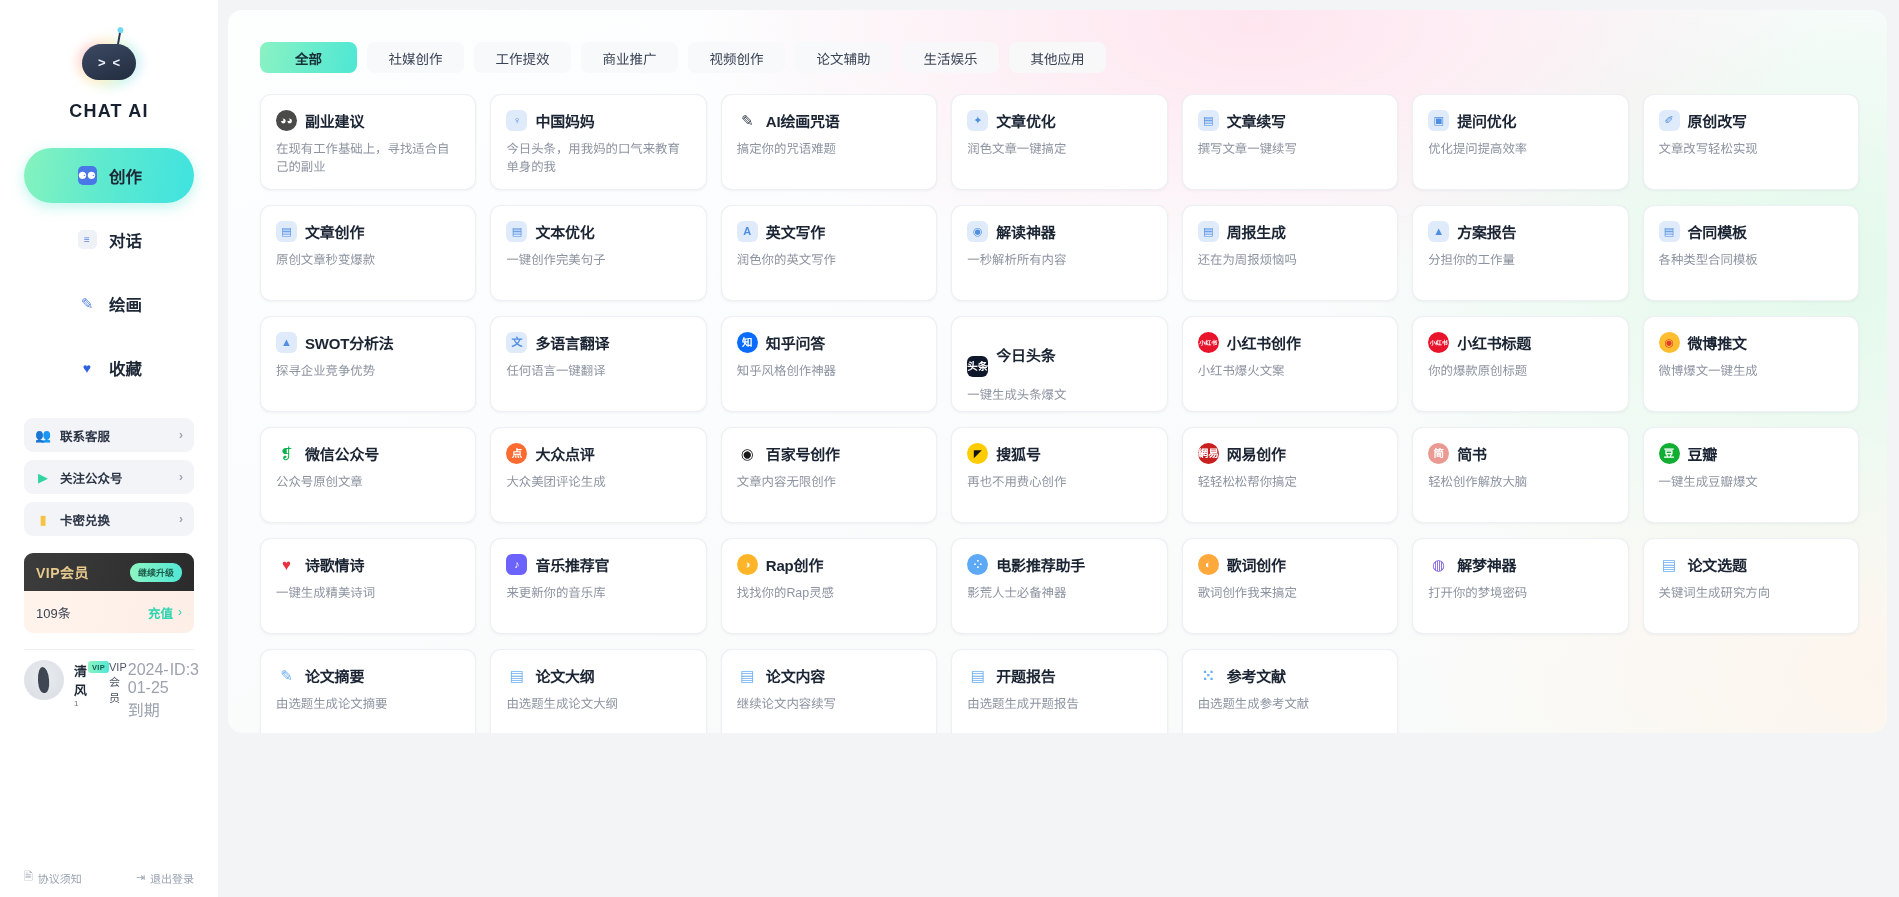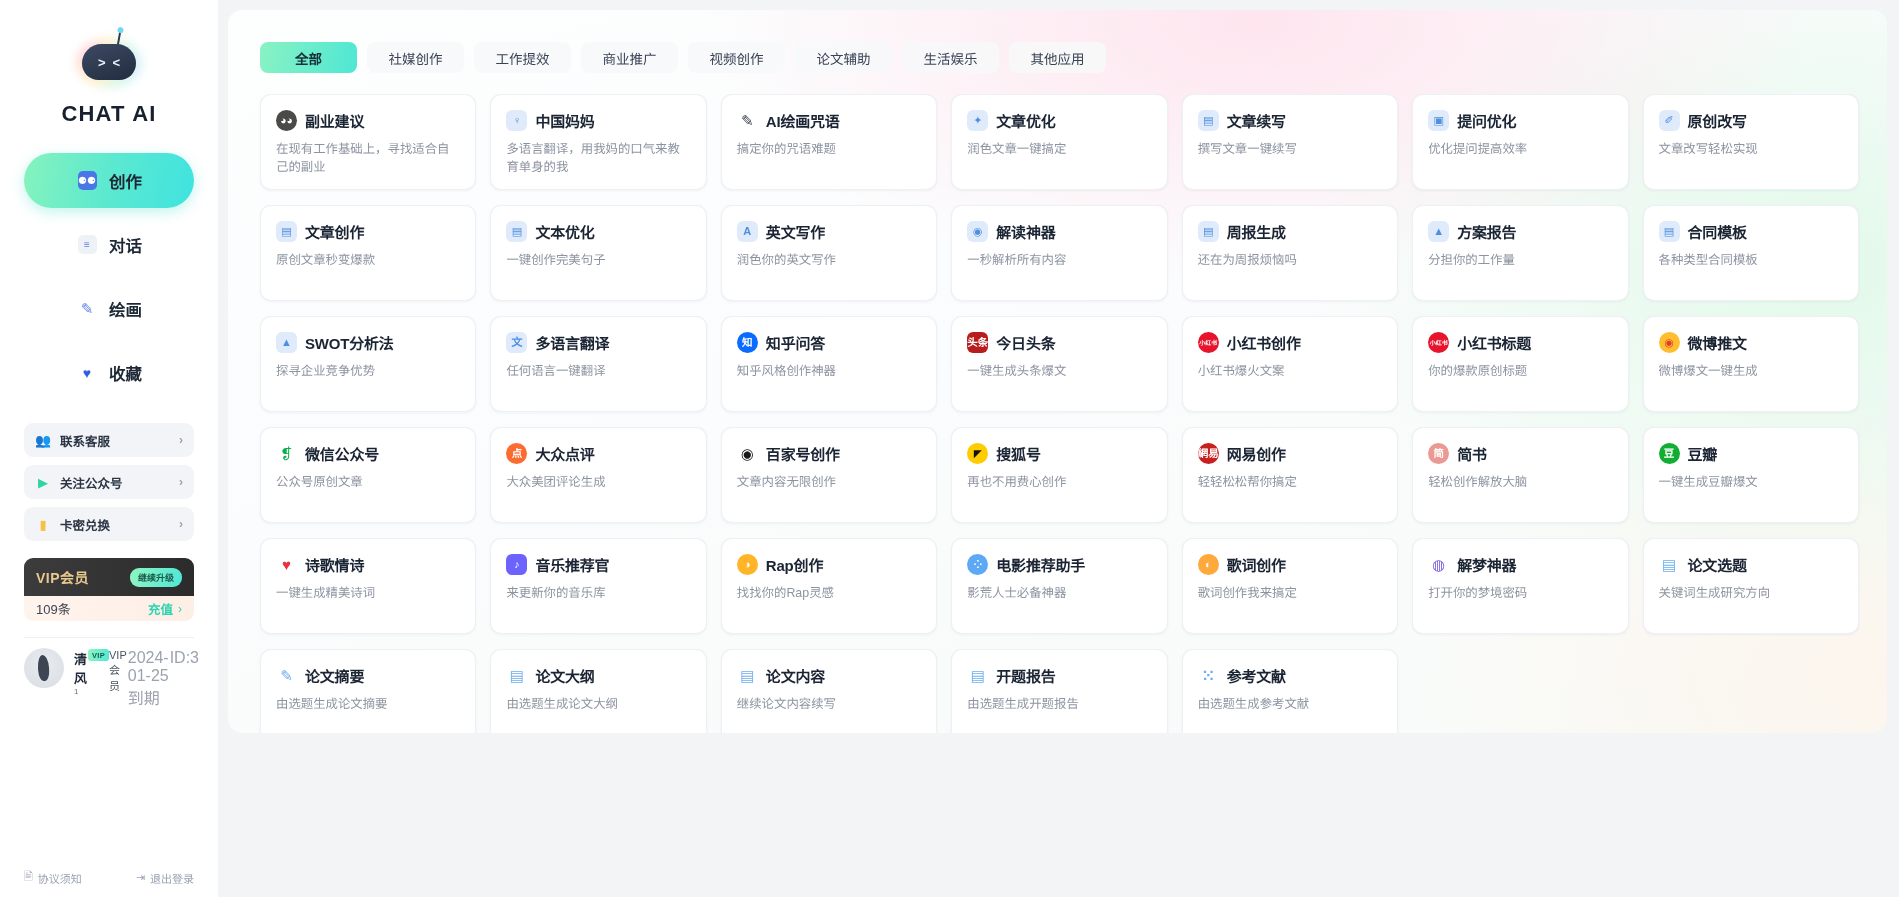--- a/index.html
+++ b/index.html
@@ -63,21 +63,21 @@
     width: 54px; height: 36px;
     border-radius: 26px 26px 22px 22px;
     background: linear-gradient(160deg,#3c4a63,#222c3f);
     display: flex; align-items: center; justify-content: center;
     gap: 7px;
     margin-top: 6px;
     z-index: 2;
   }
   .bot-eye { color: #eef3ff; font-size: 13px; font-weight: 700; line-height: 1; }
   .brand-name {
-    font-size: 22px;
+    font-size: 18px;
     font-weight: 700;
     letter-spacing: 1.2px;
     color: #16202e;
     margin-top: 9px;
   }
 
   .nav { margin-top: 26px; display: flex; flex-direction: column; }
   .nav-item {
     height: 55px;
     border-radius: 28px;
@@ -137,21 +137,21 @@
   .vip-badge {
     margin-left: auto;
     background: linear-gradient(100deg,#8ff5c2,#4fe7d6);
     color: #1d5b4a;
     font-size: 9px;
     font-weight: 700;
     border-radius: 9px;
     padding: 3px 8px;
   }
   .credit-row {
-    height: 25px;
+    height: 42px;
     background: linear-gradient(100deg,#fff4ec,#fdeee6);
     border-radius: 0 0 9px 9px;
     display: flex; align-items: center;
     padding: 0 12px;
     font-size: 13px;
     color: #3c4454;
     cursor: pointer;
   }
   .credit-row .topup { margin-left: auto; color: #2fd4b0; font-weight: 700; font-size: 12.5px; }
   .credit-row .topup-chev { color: #2fd4b0; margin-left: 5px; font-size: 12px; }
@@ -424,21 +424,21 @@
                 <span class="cico round" style="background: rgb(74, 74, 72); color: rgb(255, 255, 255);">◕◕</span>
                 <span class="card-title">副业建议</span>
               </div>
               <div class="card-desc">在现有工作基础上，寻找适合自己的副业</div>
             </div>
             <div class="card">
               <div class="card-head">
                 <span class="cico pale" style="background: rgb(223, 234, 251); color: rgb(79, 143, 224);">♀</span>
                 <span class="card-title">中国妈妈</span>
               </div>
-              <div class="card-desc">多语言翻译，用我妈的口气来教育单身的我</div>
+              <div class="card-desc">今日头条，用我妈的口气来教育单身的我</div>
             </div>
             <div class="card">
               <div class="card-head">
                 <span class="cico plain" style="color: rgb(58, 65, 80);">✎</span>
                 <span class="card-title">AI绘画咒语</span>
               </div>
               <div class="card-desc">搞定你的咒语难题</div>
             </div>
             <div class="card">
               <div class="card-head">
@@ -533,21 +533,21 @@
             </div>
             <div class="card">
               <div class="card-head">
                 <span class="cico round" style="background: rgb(10, 108, 255); color: rgb(255, 255, 255);">知</span>
                 <span class="card-title">知乎问答</span>
               </div>
               <div class="card-desc">知乎风格创作神器</div>
             </div>
             <div class="card">
               <div class="card-head">
-                <span class="cico" style="background: #b91c1c; color: rgb(255, 255, 255);">头条</span>
+                <span class="cico" style="background: #0f172a; color: rgb(255, 255, 255); margin-top: 24px;">头条</span>
                 <span class="card-title">今日头条</span>
               </div>
               <div class="card-desc">一键生成头条爆文</div>
             </div>
             <div class="card">
               <div class="card-head">
                 <span class="cico round" style="background: rgb(232, 20, 44); color: rgb(255, 255, 255); font-size: 6px;">小红书</span>
                 <span class="card-title">小红书创作</span>
               </div>
               <div class="card-desc">小红书爆火文案</div>

